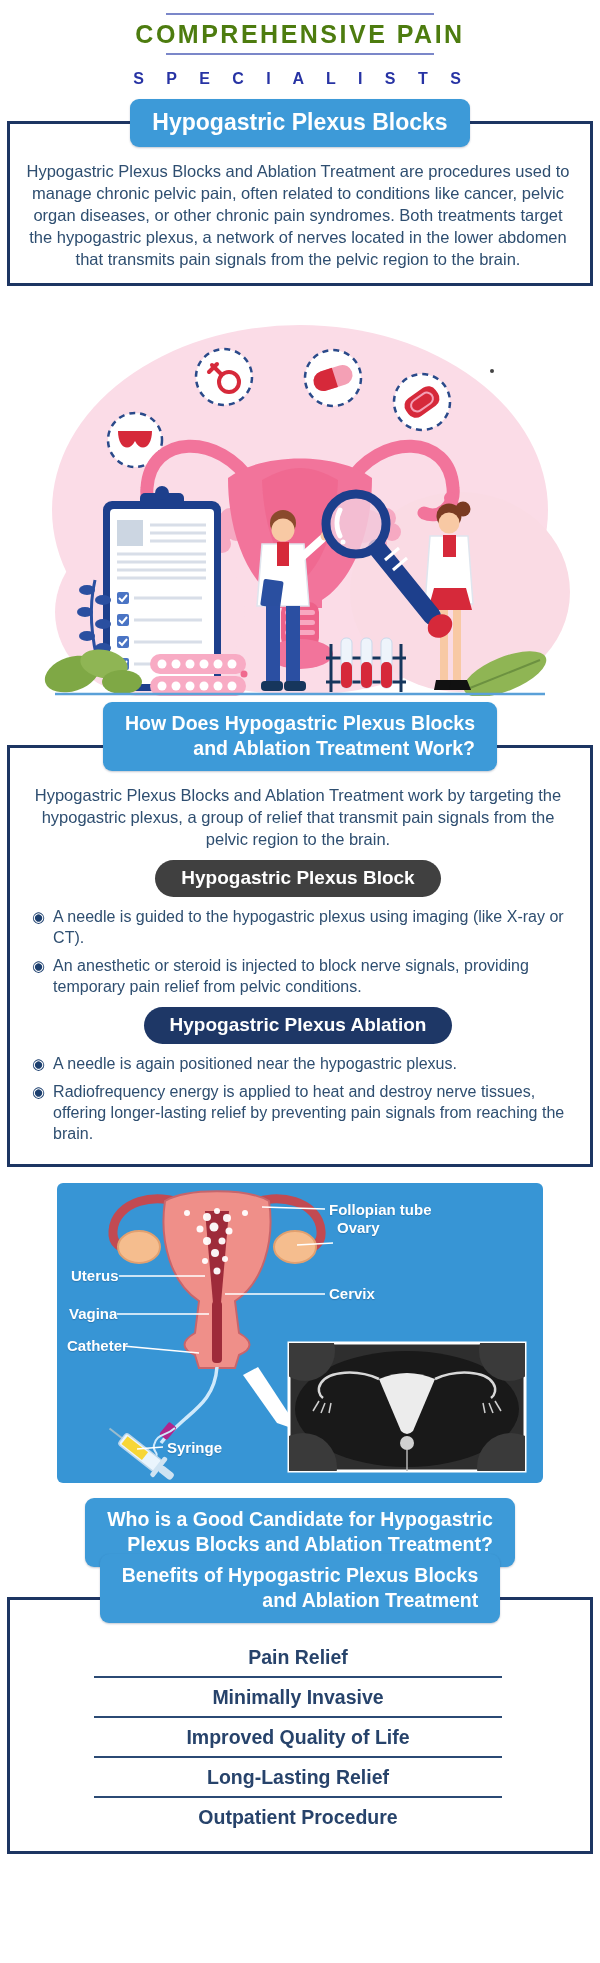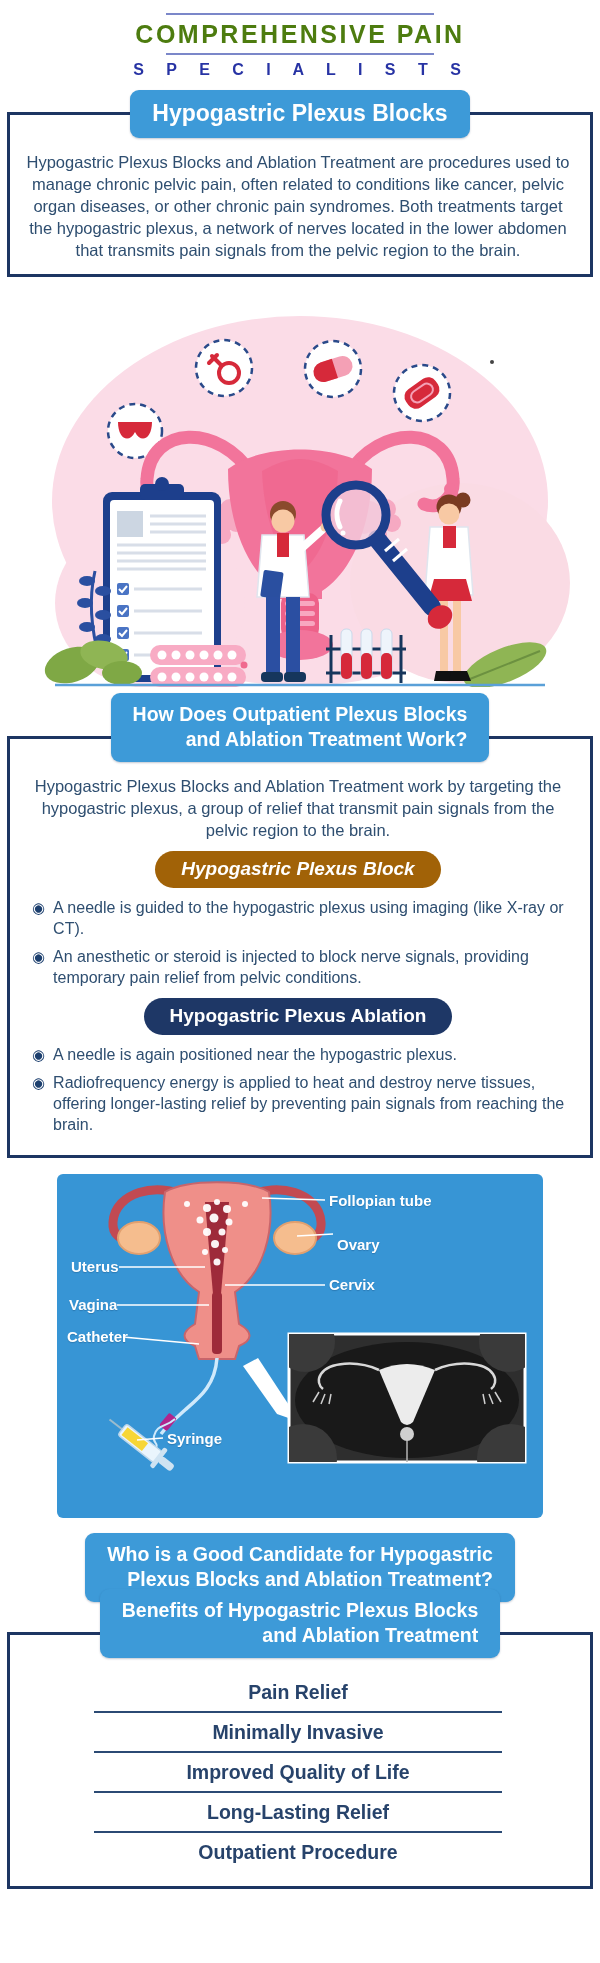--- a/index.html
+++ b/index.html
@@ -13,21 +13,21 @@
 
   
   .header { padding-top:13px; text-align:center; }
   .logo-rule { width:268px; height:2px; background:#7b87c9; margin:0 auto; }
   .logo-main {
     font-size:25px; font-weight:800; letter-spacing:2.5px; color:#4d7c0f;
     padding:5px 0 4px 0;
   }
   .logo-sub {
     font-size:16px; font-weight:700; letter-spacing:9px; color:#2733a4;
-    padding:6px 0 0 3px;
+    padding:15px 0 0 3px;
   }
 
   
   .sec { position:relative; }
   .banner {
     position:relative; z-index:3;
     width:max-content; max-width:470px; margin:0 auto -26px auto;
     background:#3d9ad8; color:#fff; border-radius:9px;
     text-align:right; font-weight:700;
     padding:9px 22px 10px 22px;
@@ -54,33 +54,33 @@
   .s4 .box::before, .s4 .box::after { width:54px; }
 
   .para { font-size:16.5px; line-height:22px; font-weight:500; color:#2e4e70; }
 
   
   .pill {
     display:block; width:max-content; margin:10px auto 9px auto;
     color:#fff; font-weight:700; font-size:19px; line-height:22px;
     padding:7px 26px 8px 26px; border-radius:24px;
   }
-  .pill-blue { background:#a16207;font-style:italic; }
+  .pill-blue { background:#404040; }
   .pill-navy { background:#1e3766; }
   .bullets { list-style:none; text-align:left; margin:2px 6px 0 10px; }
   .bullets li { display:flex; align-items:flex-start; margin-bottom:7px; }
   .bullets .bm { color:#1c3f6e; font-size:15px; line-height:21px; margin-right:8px; flex:0 0 auto; }
   .bullets .bt { font-size:16px; line-height:21px; font-weight:500; color:#2e4e70; }
 
   
   .illo { display:block; margin:6px auto 0 auto; }
 
   
   .panel {
-    position:relative; width:486px; height:344px; margin:16px auto 0 auto;
+    position:relative; width:486px; height:300px; margin:16px auto 0 auto;
     background:#3795d5; border-radius:6px; overflow:hidden;
   }
   .panel svg { position:absolute; left:0; top:0; }
   .dlabel {
     position:absolute; color:#fff; font-weight:700; font-size:15px; white-space:nowrap;
     text-shadow:0 1px 1px rgba(0,40,80,.25);
   }
 
   
   .blist { list-style:none; padding:2px 0 2px 0; }
@@ -306,21 +306,21 @@
       <circle cx="356" cy="232" r="30" fill="#f3cfe0" fill-opacity="0.8" stroke="#1d3f8c" stroke-width="9"></circle>
       <path d="M340 218 C 336 226 336 236 340 244" stroke="#ffffff" stroke-width="5" fill="none" stroke-linecap="round"></path>
       <circle cx="343" cy="250" r="2.5" fill="#fff"></circle>
     </g>
 
     <line x1="55" y1="402" x2="545" y2="402" stroke="#5aa0d8" stroke-width="2.5"></line>
   </svg>
 
   <div class="sec s2 mt2">
     <div class="banner banner-sm">
-      <div class="bl">How Does Outpatient Plexus Blocks</div>
+      <div class="bl">How Does Hypogastric Plexus Blocks</div>
       <div class="bl">and Ablation Treatment Work?</div>
     </div>
     <div class="box">
       <div class="para">Hypogastric Plexus Blocks and Ablation Treatment work by targeting the hypogastric plexus, a group of relief that transmit pain signals from the pelvic region to the brain.</div>
 
       <span class="pill pill-blue">Hypogastric Plexus Block</span>
       <ul class="bullets">
         <li>
           <span class="bm">◉</span>
           <span class="bt">A needle is guided to the hypogastric plexus using imaging (like X-ray or CT).</span>
@@ -423,21 +423,21 @@
         <line x1="240" y1="62" x2="276" y2="60"></line>
         <line x1="62" y1="93" x2="148" y2="93"></line>
         <line x1="168" y1="111" x2="268" y2="111"></line>
         <line x1="60" y1="131" x2="152" y2="131"></line>
         <line x1="66" y1="163" x2="142" y2="170"></line>
         <line x1="80" y1="266" x2="106" y2="264"></line>
       </g>
     </svg>
 
     <div class="dlabel" style="left:272px; top:18px;">Follopian tube</div>
-    <div class="dlabel" style="left:280px; top:62px;">Ovary</div>
+    <div class="dlabel" style="left:280px; top:36px;">Ovary</div>
     <div class="dlabel" style="left:14px;  top:84px;">Uterus</div>
     <div class="dlabel" style="left:272px; top:102px;">Cervix</div>
     <div class="dlabel" style="left:12px;  top:122px;">Vagina</div>
     <div class="dlabel" style="left:10px;  top:154px;">Catheter</div>
     <div class="dlabel" style="left:110px; top:256px;">Syringe</div>
   </div>
 
   <div class="sec s3 mt3">
     <div class="banner banner-sm">
       <div class="bl">Who is a Good Candidate for Hypogastric</div>

